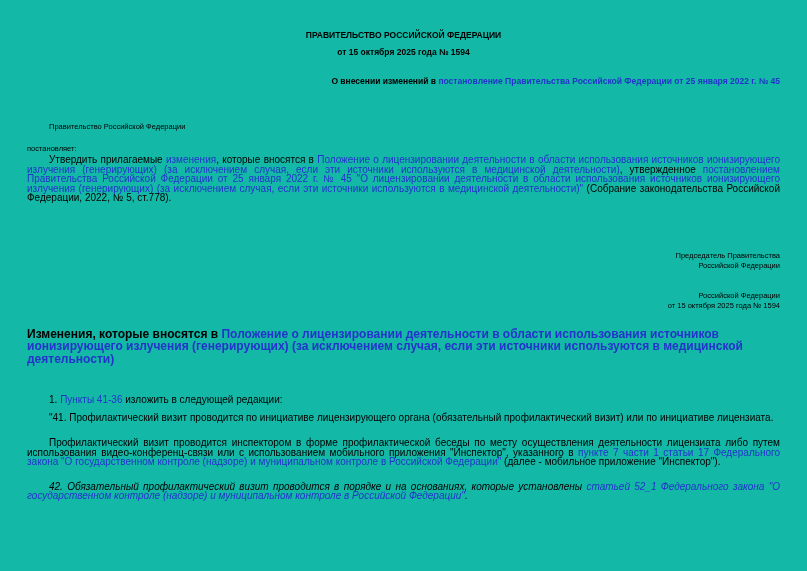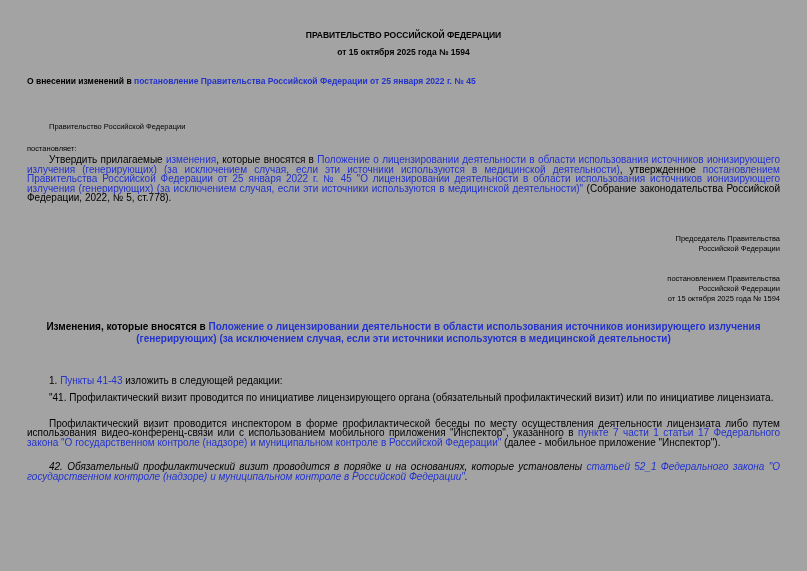--- a/index.html
+++ b/index.html
@@ -1,34 +1,34 @@
 <!DOCTYPE html>
 <html><head>
 <meta charset="utf-8">
 <style>
   html, body { margin: 0; padding: 0; background: #ffffff; }
   .page {
     width: 807px; height: 571px; box-sizing: border-box;
-    background: #a3a3a3; color: #000000;
+    background: #14b8a6; color: #000000;
     font-family: "Liberation Sans", sans-serif;
     padding: 30px 27px 0 27px;
     overflow: hidden;
   }
   .hdr { font-size: 8.5px; line-height: 10px; font-weight: bold; text-align: center; }
   .mt-type { margin-top: 11px; }
   .mt-date { margin-top: 7px; }
-  .doc-title { margin-top: 19px; font-size: 8.5px; line-height: 11px; font-weight: bold; text-align: left; }
+  .doc-title { margin-top: 19px; font-size: 8.5px; line-height: 11px; font-weight: bold; text-align: right; }
   .preamble { margin-top: 35px; font-size: 7.5px; line-height: 9.5px; text-indent: 22px; }
   .resolves { margin-top: 12px; font-size: 7.5px; line-height: 9.5px; }
   .p { font-size: 10px; line-height: 9.5px; text-align: justify; text-indent: 22px; margin: 0; }
   .p-main { margin-top: 2px; }
   .right-block { text-align: right; font-size: 7.5px; line-height: 10px; }
-  .sig { margin-top: 31px; }
+  .sig { margin-top: 48px; }
   .approved { margin-top: 20px; }
-  .heading2 { margin-top: 17px; font-size: 10px; line-height: 12.5px; font-weight: bold; text-align: center; }
+  .heading2 { margin-top: 17px; font-size: 12px; line-height: 12.5px; font-weight: bold; }
   .item1 { margin-top: 30px; }
   .p41 { margin-top: 8px; }
   .p41b { margin-top: 16px; }
   .p42 { margin-top: 15px; font-style: italic; }
   .p43 { margin-top: 10px; }
   .lnk { color: #2333cc; text-decoration: none; cursor: pointer; }
 </style>
 </head>
 <body>
 
@@ -43,28 +43,27 @@
   <div class="resolves">постановляет:</div>
 
   <p class="p p-main"><span>Утвердить прилагаемые </span><span class="lnk">изменения</span><span>, которые вносятся в </span><span class="lnk">Положение о лицензировании деятельности в области использования источников ионизирующего излучения (генерирующих) (за исключением случая, если эти источники используются в медицинской деятельности)</span><span>, утвержденное </span><span class="lnk">постановлением Правительства Российской Федерации от 25 января 2022 г. № 45 "О лицензировании деятельности в области использования источников ионизирующего излучения (генерирующих) (за исключением случая, если эти источники используются в медицинской деятельности)"</span><span> (Собрание законодательства Российской Федерации, 2022, № 5, ст.778).</span></p>
 
   <div class="right-block sig">
     <div>Председатель Правительства</div>
     <div>Российской Федерации</div>
   </div>
 
   <div class="right-block approved">
-    <div>постановлением Правительства</div>
     <div>Российской Федерации</div>
     <div>от 15 октября 2025 года № 1594</div>
   </div>
 
   <div class="heading2"><span>Изменения, которые вносятся в </span><span class="lnk">Положение о лицензировании деятельности в области использования источников ионизирующего излучения (генерирующих) (за исключением случая, если эти источники используются в медицинской деятельности)</span></div>
 
-  <p class="p item1"><span>1. </span><span class="lnk">Пункты 41-43</span><span> изложить в следующей редакции:</span></p>
+  <p class="p item1"><span>1. </span><span class="lnk">Пункты 41-36</span><span> изложить в следующей редакции:</span></p>
 
   <p class="p p41">"41. Профилактический визит проводится по инициативе лицензирующего органа (обязательный профилактический визит) или по инициативе лицензиата.</p>
 
   <p class="p p41b"><span>Профилактический визит проводится инспектором в форме профилактической беседы по месту осуществления деятельности лицензиата либо путем использования видео-конференц-связи или с использованием мобильного приложения "Инспектор", указанного в </span><span class="lnk">пункте 7 части 1 статьи 17 Федерального закона "О государственном контроле (надзоре) и муниципальном контроле в Российской Федерации"</span><span> (далее - мобильное приложение "Инспектор").</span></p>
 
   <p class="p p42"><span>42. Обязательный профилактический визит проводится в порядке и на основаниях, которые установлены </span><span class="lnk">статьей 52_1 Федерального закона "О государственном контроле (надзоре) и муниципальном контроле в Российской Федерации"</span><span>.</span></p>
 
 
 </div>
 

